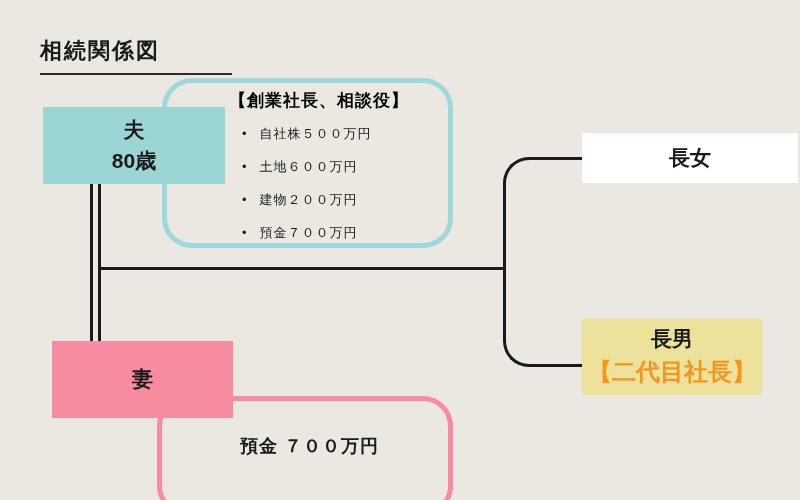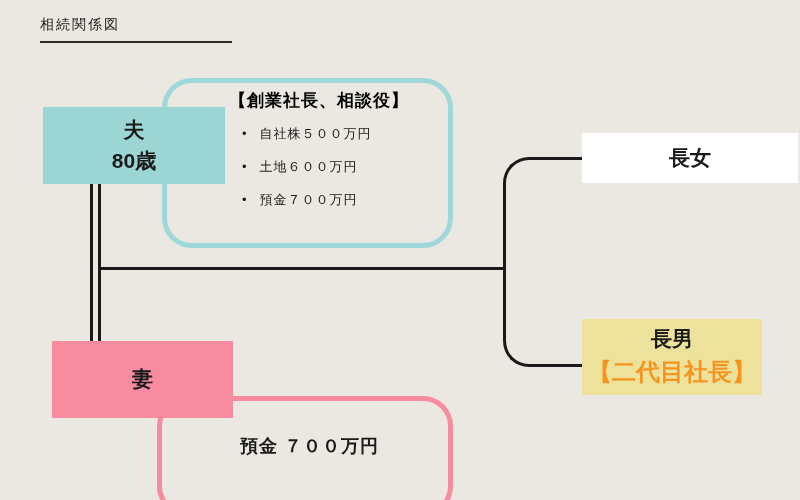--- a/index.html
+++ b/index.html
@@ -14,21 +14,21 @@
   }
   .abs { position: absolute; }
 
   
   .title-wrap {
     left: 40px; top: 16px; width: 192px;
     padding-bottom: 7px;
     border-bottom: 2px solid #2B2B2B;
   }
   .title-wrap h1 {
-    font-size: 14px; font-weight: 400; letter-spacing: 2px;
+    font-size: 22px; font-weight: 700; letter-spacing: 2px; margin-top: 20px;
   }
 
   
   .panel {
     border-radius: 30px;
     z-index: 1;
     background: transparent;
   }
   .panel.teal {
     left: 162px; top: 78px; width: 291px; height: 170px;
@@ -94,20 +94,21 @@
 <div class="abs title-wrap">
   <h1>相続関係図</h1>
 </div>
 
 <div class="abs panel teal">
   <div class="panel-content">
     <div class="panel-heading">【創業社長、相談役】</div>
     <ul class="asset-list">
       <li>自社株５００万円</li>
       <li>土地６００万円</li>
+      <li>建物２００万円</li>
       <li>預金７００万円</li>
     </ul>
   </div>
 </div>
 
 <div class="abs panel pink">
   <span class="pink-text">預金 ７００万円</span>
 </div>
 
 <div class="abs line marriage-line"></div>

